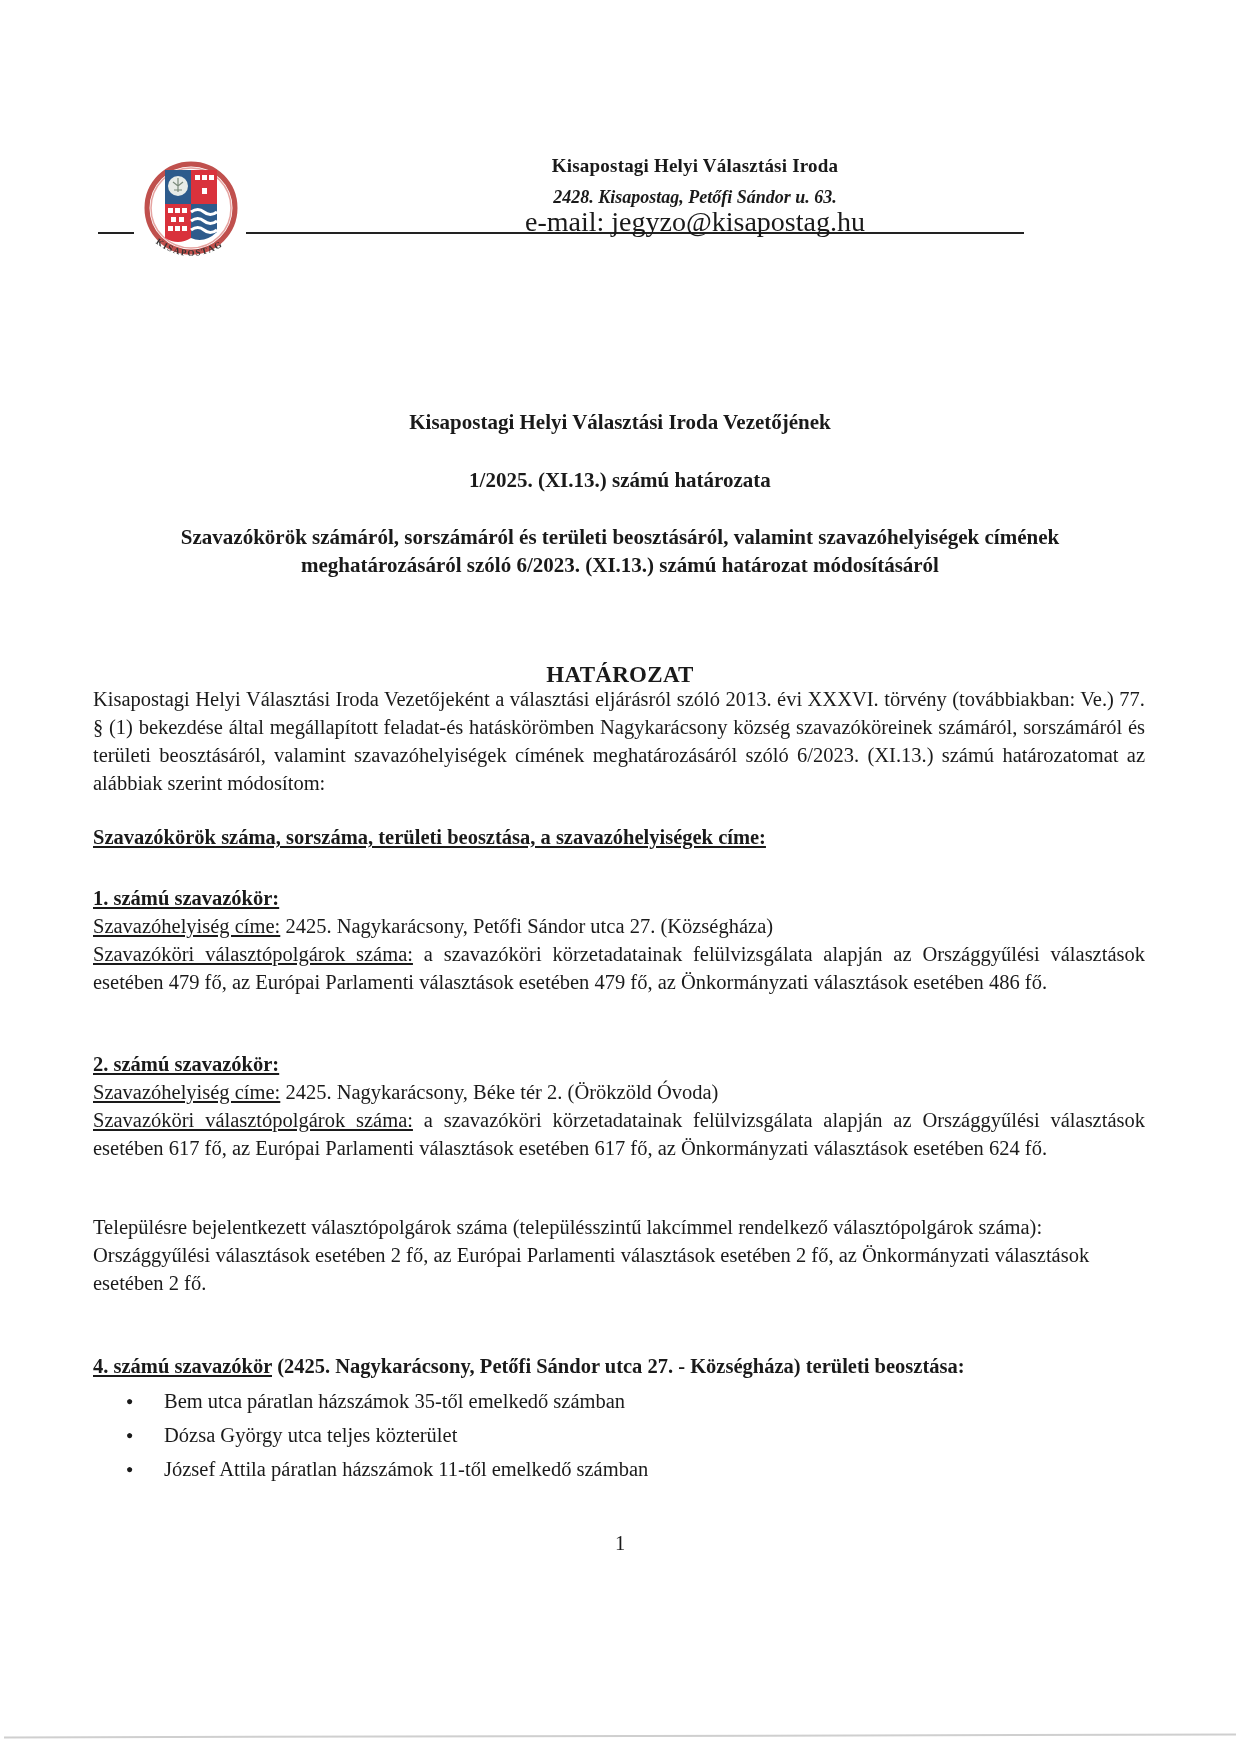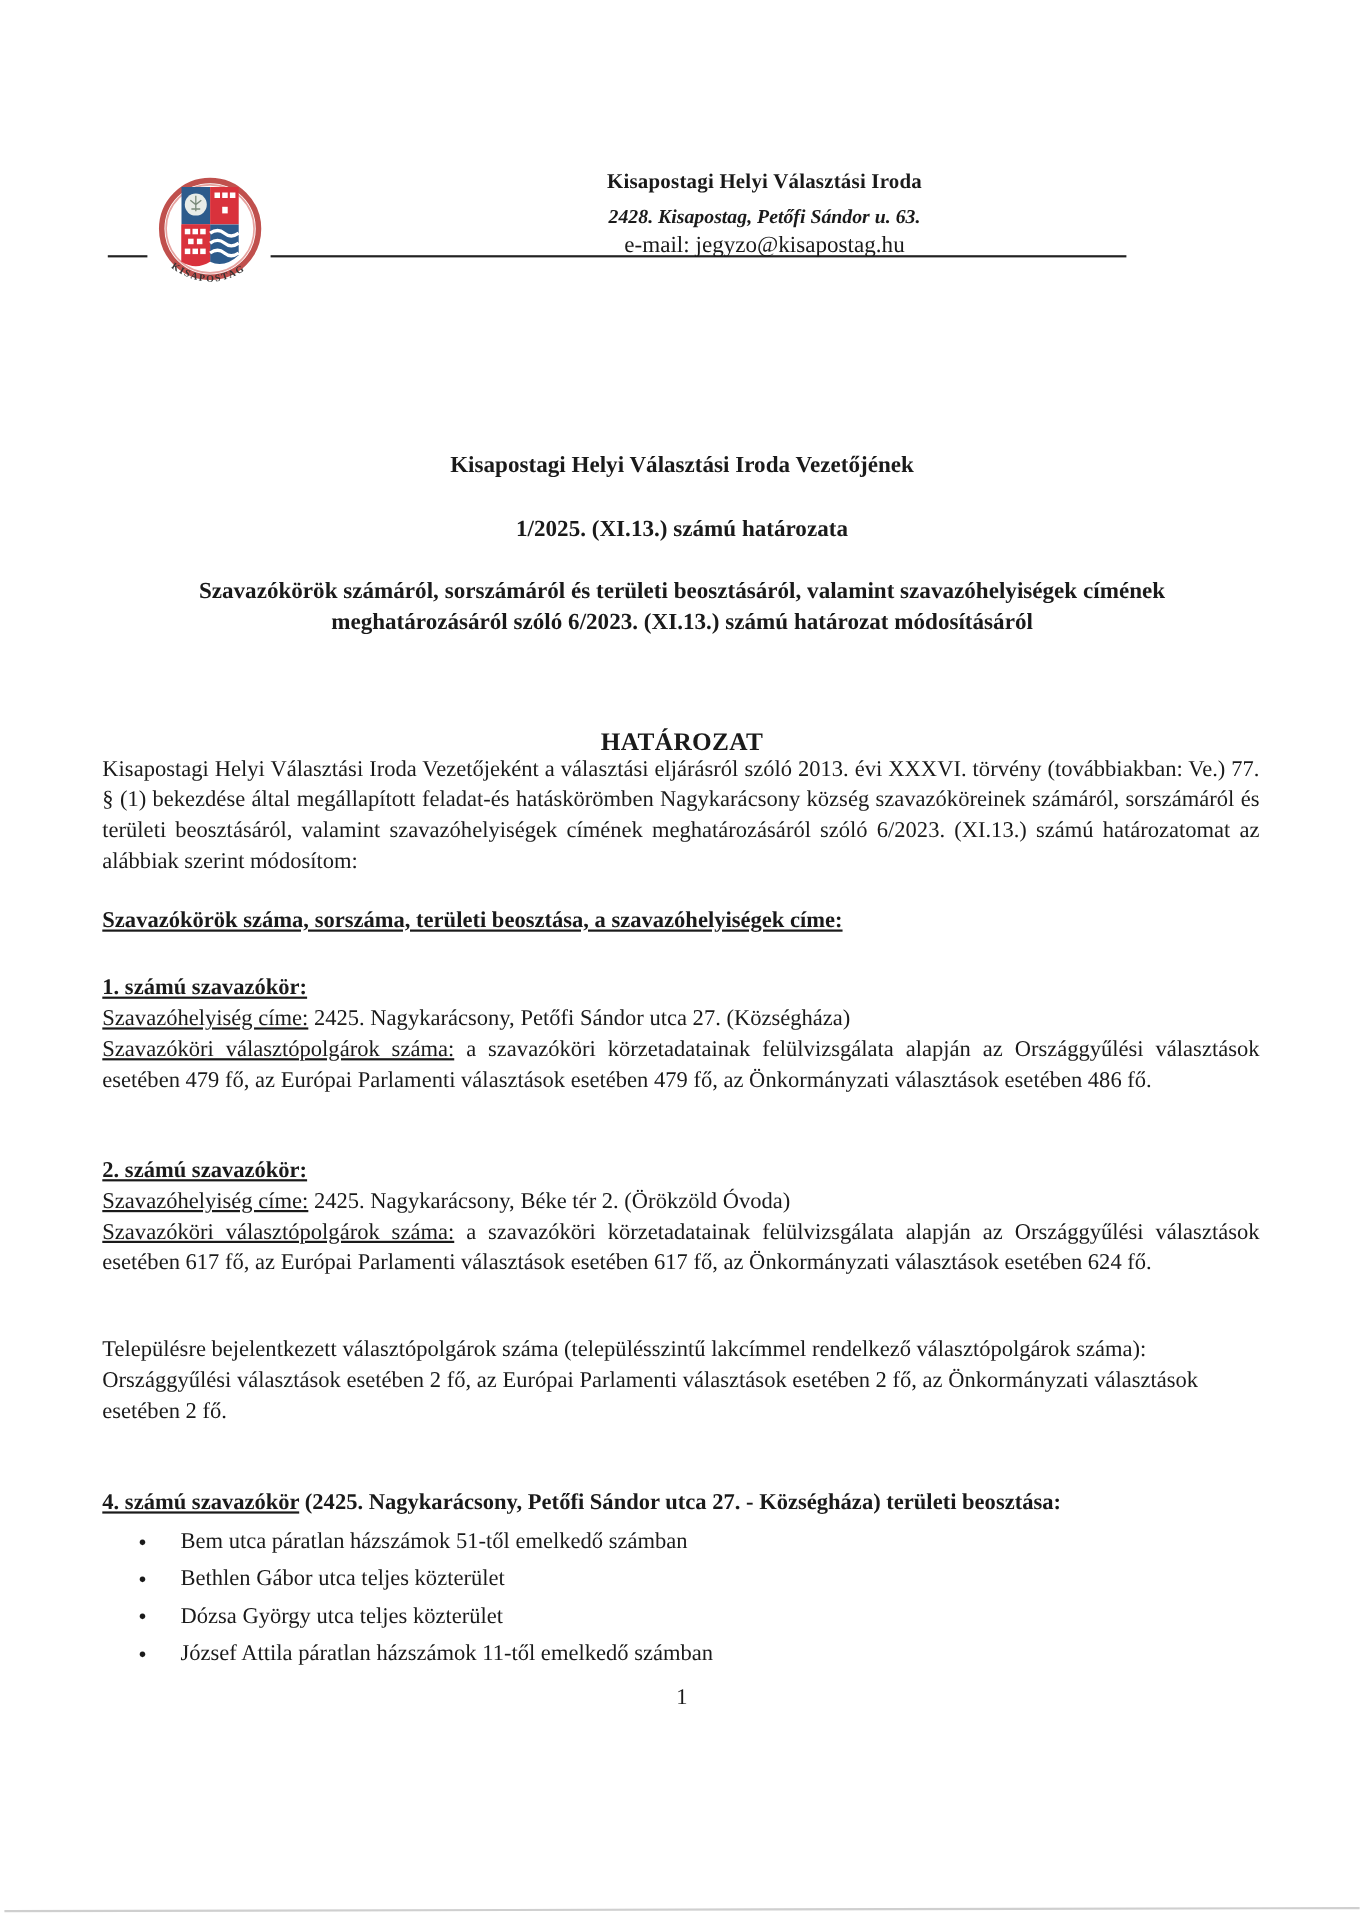--- a/index.html
+++ b/index.html
@@ -7,21 +7,21 @@
            font-family: "Liberation Serif", "DejaVu Serif", serif; color: #1a1a1a; }
     .page { position: absolute; left: 0; top: 0; width: 1240px; height: 1754px; }
 
     
     .crest { position: absolute; left: 143px; top: 146px; width: 96px; height: 140px; }
     .head-line-left { position: absolute; left: 98px; top: 232px; width: 36px; height: 2px; background: #222; }
     .head-line-main { position: absolute; left: 246px; top: 232px; width: 778px; height: 2px; background: #222; }
     .org-block { position: absolute; left: 400px; top: 148px; width: 590px; text-align: center; }
     .org-name { font-size: 19px; font-weight: bold; letter-spacing: 0.2px; line-height: 36px; }
     .org-addr { font-size: 18px; font-weight: bold; line-height: 22px; margin-top: 2px; font-style: italic; }
-    .org-email { font-size: 21px; line-height: 26px; margin-top: 1px; }
+    .org-email { font-size: 28px; line-height: 26px; margin-top: 1px; }
 
     
     .center { position: absolute; left: 100px; width: 1040px; text-align: center; font-weight: bold; margin-top: 32px; }
     .t1 { top: 378px; font-size: 21px; }
     .t2 { top: 436px; font-size: 21px; }
     .t3 { top: 491px; font-size: 21px; line-height: 28px; }
     .t4 { top: 630px; font-size: 23px; letter-spacing: 0.3px; }
 
     .para { position: absolute; left: 93px; width: 1052px; font-size: 20.5px; line-height: 28px; text-align: justify; }
     .p-intro { top: 685px; }
@@ -119,22 +119,21 @@
   <div class="sk sk-2">
     <div class="sk-title">2. számú szavazókör:</div>
     <div><span class="u">Szavazóhelyiség címe:</span><span> 2425. Nagykarácsony, Béke tér 2. (Örökzöld Óvoda)</span></div>
     <div class="just"><span class="u">Szavazóköri választópolgárok száma:</span><span> a szavazóköri körzetadatainak felülvizsgálata alapján az Országgyűlési választások esetében 617 fő, az Európai Parlamenti választások esetében 617 fő, az Önkormányzati választások esetében 624 fő.</span></div>
   </div>
 
   <div class="para p-settlement">Településre bejelentkezett választópolgárok száma (településszintű lakcímmel rendelkező választópolgárok száma): Országgyűlési választások esetében 2 fő, az Európai Parlamenti választások esetében 2 fő, az Önkormányzati választások esetében 2 fő.</div>
 
   <div class="area-title"><span class="u">4. számú szavazókör</span><span> (2425. Nagykarácsony, Petőfi Sándor utca 27. - Községháza) területi beosztása:</span></div>
   <ul class="bullets">
-    <li>Bem utca páratlan házszámok 51-től emelkedő számban</li>
-    <li>Bethlen Gábor utca teljes közterület</li>
+    <li>Bem utca páratlan házszámok 35-től emelkedő számban</li>
     <li>Dózsa György utca teljes közterület</li>
     <li>József Attila páratlan házszámok 11-től emelkedő számban</li>
   </ul>
 
   <div class="page-number">1</div>
 
   <div class="footer-line"></div>
 </div>
 
 </body></html>

